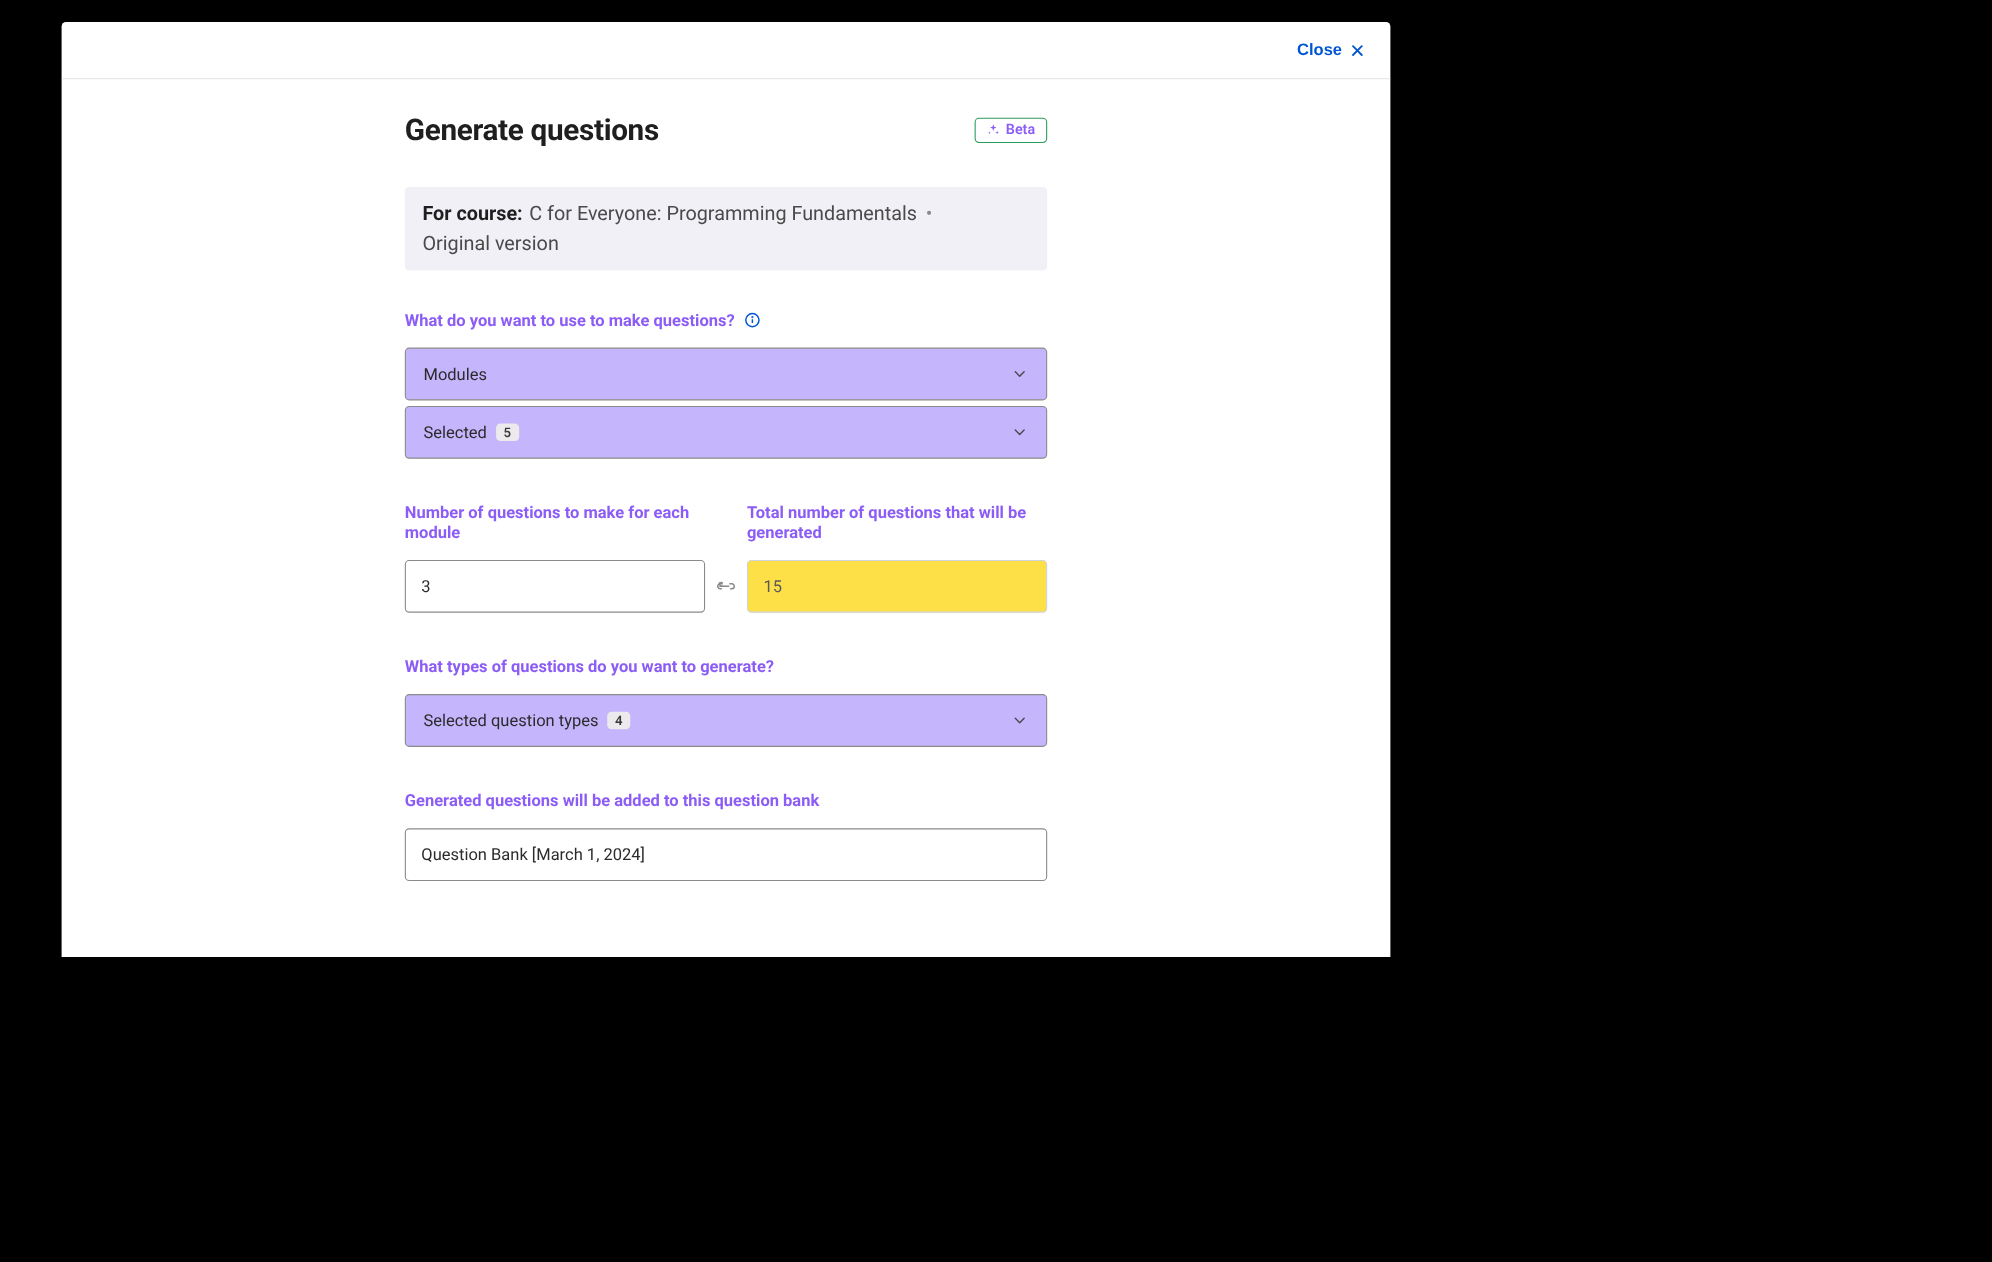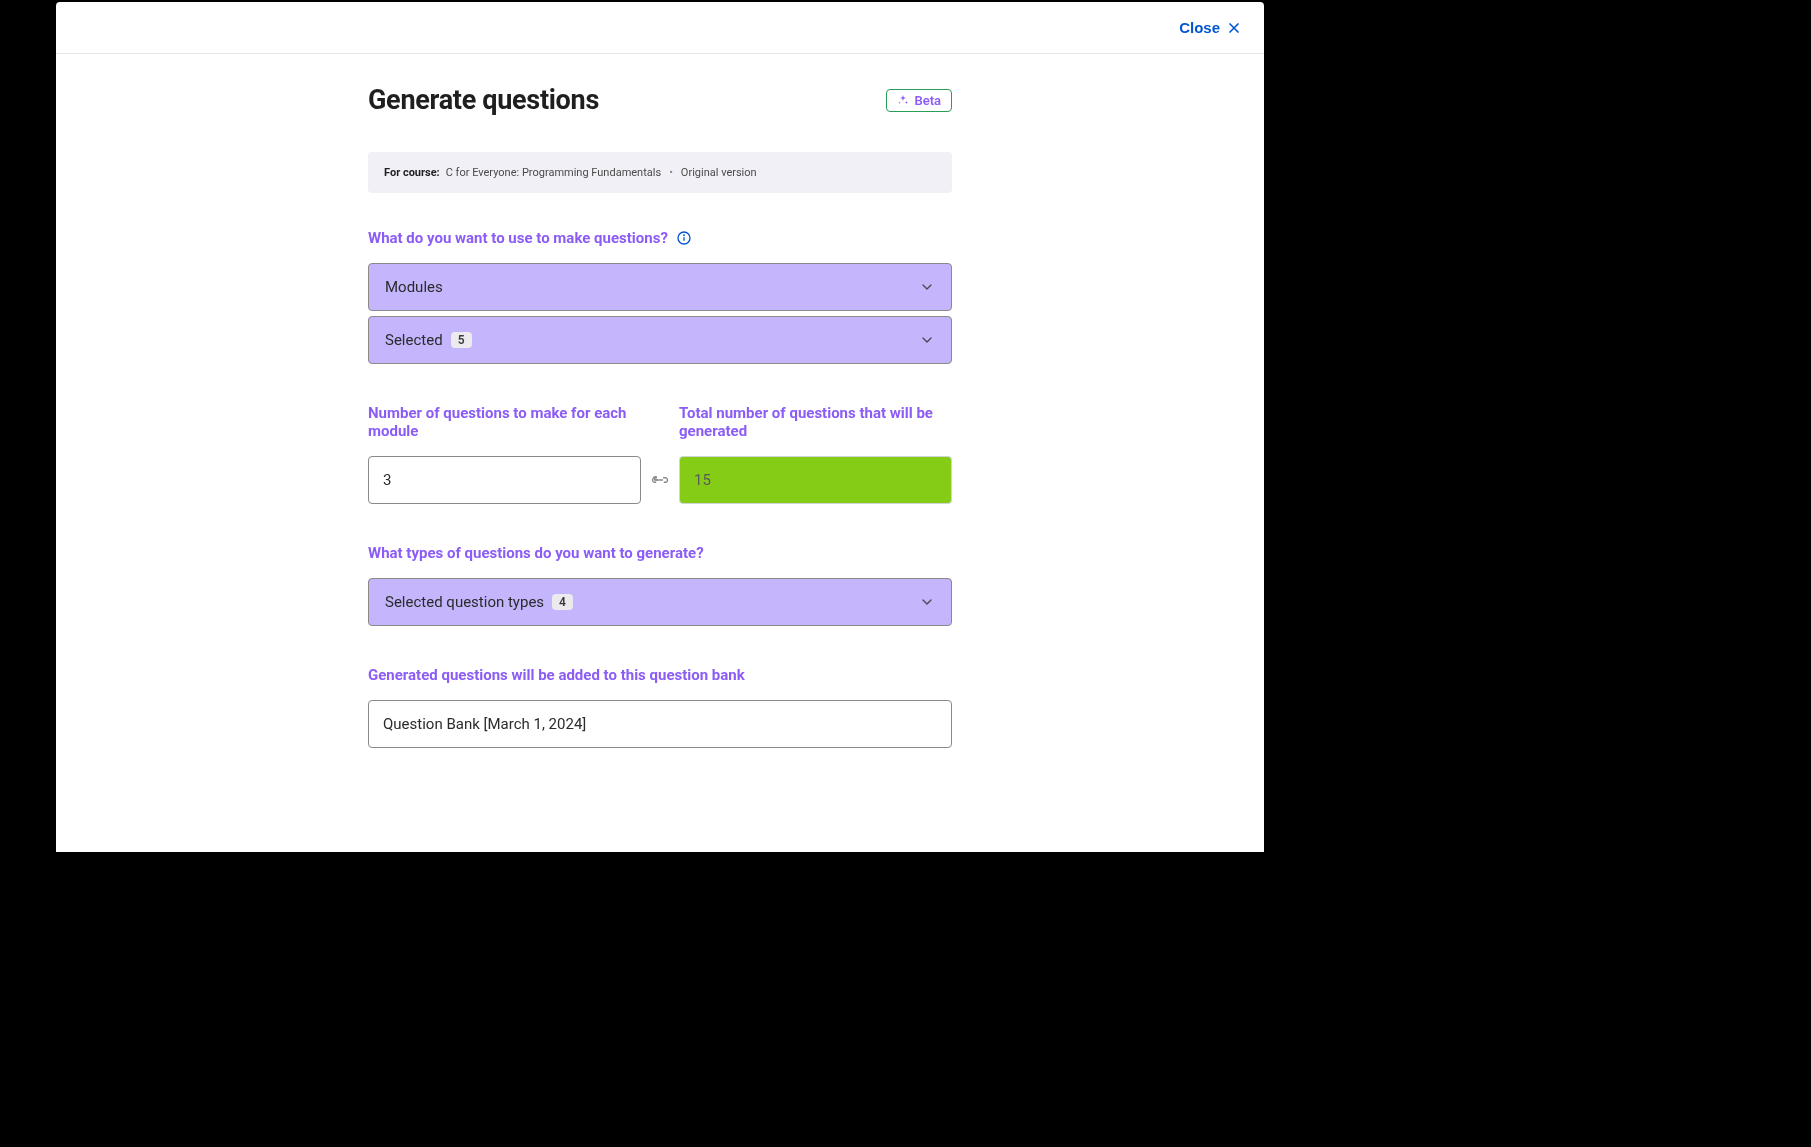--- a/index.html
+++ b/index.html
@@ -7,21 +7,21 @@
       font-family: -apple-system, BlinkMacSystemFont, "Segoe UI", Roboto, Helvetica, Arial, sans-serif;
       background: #000;
       width: 1811px;
       height: 1147px;
       position: relative;
       overflow: hidden;
     }
     .modal-overlay {
       position: absolute;
       left: 56px;
-      top: 2px;
+      top: 20px;
       width: 1208px;
       height: 850px;
       background: #fff;
       border-radius: 4px 4px 0 0;
       overflow: hidden;
     }
     .modal-header {
       display: flex;
       justify-content: flex-end;
       align-items: center;
@@ -74,21 +74,21 @@
     }
     .beta-badge svg { width: 12px; height: 12px; }
     .course-bar {
       background: #f2f0f7;
       padding: 14px 16px;
       border-radius: 4px;
       margin-bottom: 36px;
       display: flex;
       flex-wrap: wrap;
       gap: 6px;
-      font-size: 11px;
+      font-size: 18px;
       color: #4a4a4a;
     }
     .course-bar .label { font-weight: 700; color: #1f1f1f; }
     .course-bar .sep { color: #8a8a8a; margin: 0 2px;}
     .field-label {
       font-size: 15px;
       font-weight: 700;
       color: #8b5cf6;
       margin-bottom: 16px;
       display: flex;
@@ -151,21 +151,21 @@
       border-radius: 4px;
       height: 48px;
       padding: 0 14px;
       font-size: 15px;
       color: #2b2b2b;
       width: 100%;
       background: #fff;
       font-family: inherit;
     }
     .text-input.readonly {
-      background: #84cc16;
+      background: #fde047;
       border-color: #d0d4db;
       color: #5a5a5a;
     }
   </style>
 </head>
 <body>
 
 <div class="modal-overlay">
   <div class="modal-header">
     <button class="close-btn">

